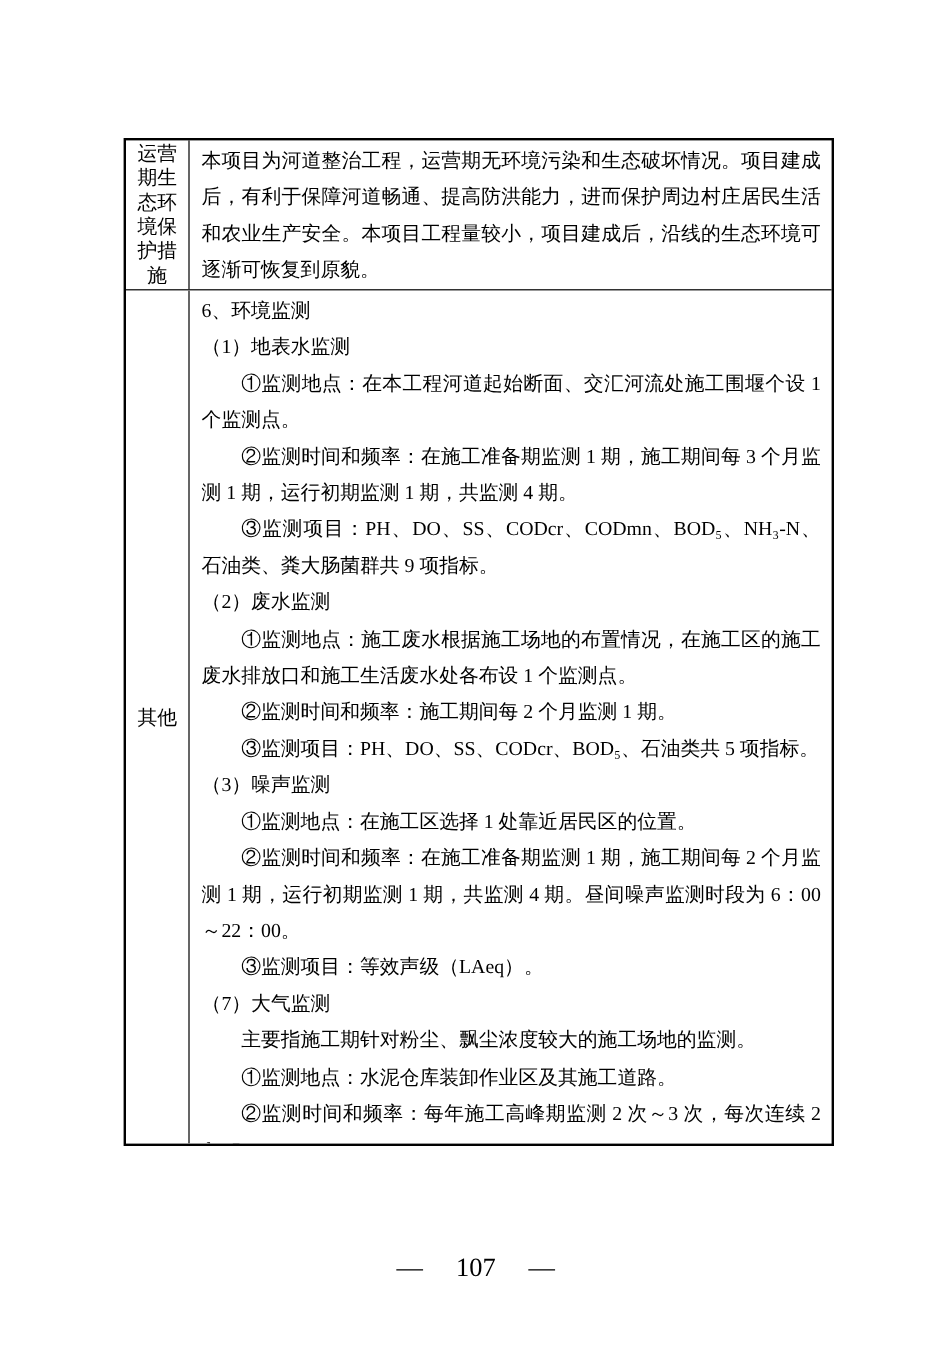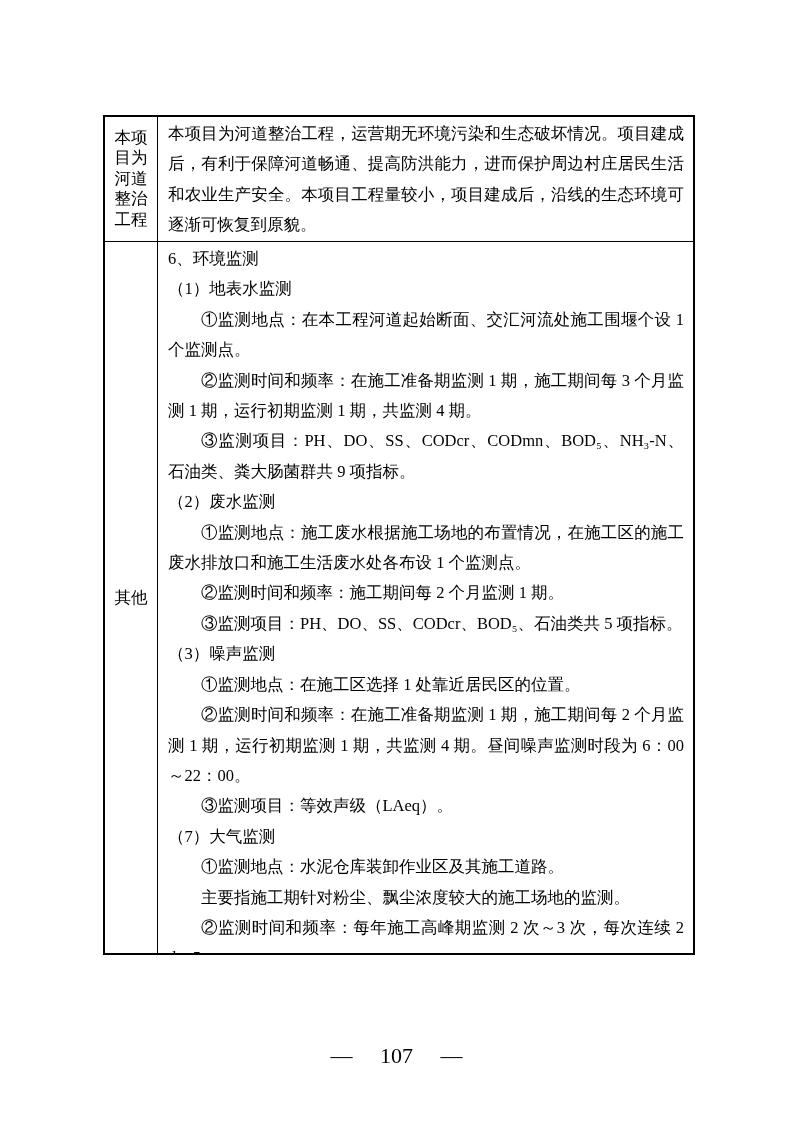--- a/index.html
+++ b/index.html
@@ -88,21 +88,21 @@
 </style>
 </head>
 <body>
 
 <div class="page">
 
   <div class="doc-table">
 
     <div class="t-row row-first">
       <div class="cell-label">
-        <span class="vlabel">本项目为河道整治工程</span>
+        <span class="vlabel">运营期生态环境保护措施</span>
       </div>
       <div class="cell-content">
         <p class="p">本项目为河道整治工程，运营期无环境污染和生态破坏情况。项目建成后，有利于保障河道畅通、提高防洪能力，进而保护周边村庄居民生活和农业生产安全。本项目工程量较小，项目建成后，沿线的生态环境可逐渐可恢复到原貌。</p>
       </div>
     </div>
 
     <div class="t-row row-second">
       <div class="cell-label">
         <span class="hlabel">其他</span>
       </div>
@@ -114,22 +114,22 @@
         <p class="p indent">③监测项目：PH、DO、SS、CODcr、CODmn、BOD₅、NH₃-N、石油类、粪大肠菌群共 9 项指标。</p>
         <p class="p">（2）废水监测</p>
         <p class="p indent">①监测地点：施工废水根据施工场地的布置情况，在施工区的施工废水排放口和施工生活废水处各布设 1 个监测点。</p>
         <p class="p indent">②监测时间和频率：施工期间每 2 个月监测 1 期。</p>
         <p class="p indent">③监测项目：PH、DO、SS、CODcr、BOD₅、石油类共 5 项指标。</p>
         <p class="p">（3）噪声监测</p>
         <p class="p indent">①监测地点：在施工区选择 1 处靠近居民区的位置。</p>
         <p class="p indent">②监测时间和频率：在施工准备期监测 1 期，施工期间每 2 个月监测 1 期，运行初期监测 1 期，共监测 4 期。昼间噪声监测时段为 6：00～22：00。</p>
         <p class="p indent">③监测项目：等效声级（LAeq）。</p>
         <p class="p">（7）大气监测</p>
+        <p class="p indent">主要指施工期针对粉尘、飘尘浓度较大的施工场地的监测。</p>
         <p class="p indent">①监测地点：水泥仓库装卸作业区及其施工道路。</p>
-        <p class="p indent">主要指施工期针对粉尘、飘尘浓度较大的施工场地的监测。</p>
         <p class="p indent">②监测时间和频率：每年施工高峰期监测 2 次～3 次，每次连续 2d，5</p>
       </div>
     </div>
 
   </div>
 
   <div class="footer">
     <span class="dash">—</span>
     <span class="num">107</span>
     <span class="dash">—</span>

